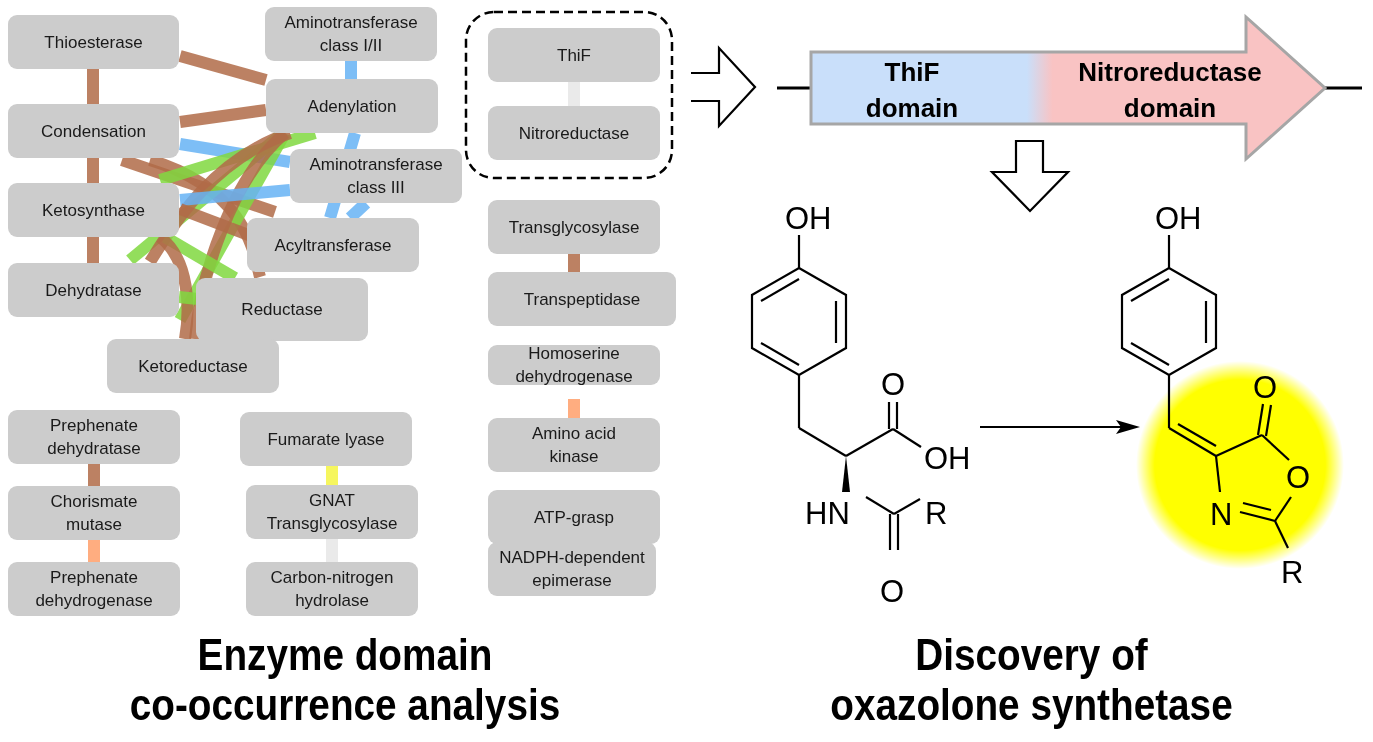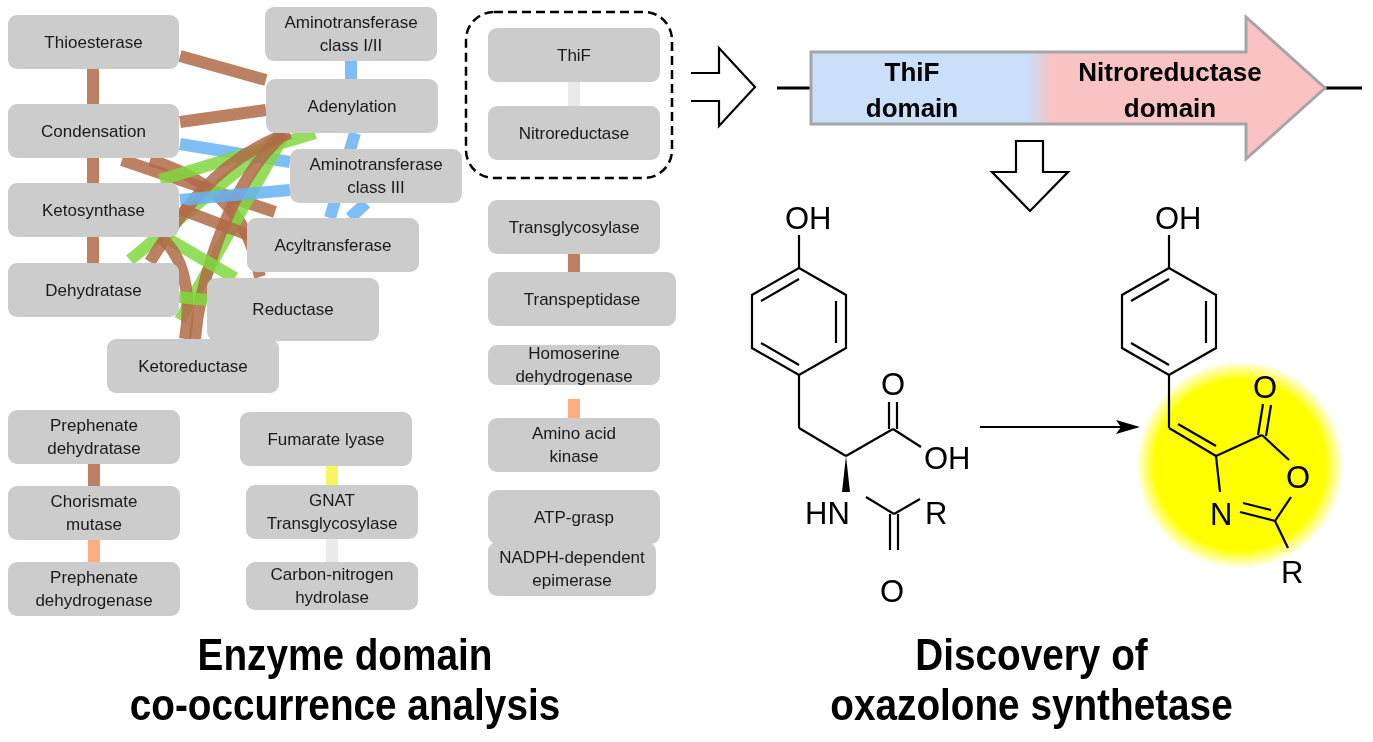--- a/index.html
+++ b/index.html
@@ -51,21 +51,21 @@
     <div class="node" style="left: 8px; top: 7px; width: 171px; height: 54px; margin-top: 8px;">Thioesterase</div>
     <div class="node" style="left: 265px; top: 7px; width: 172px; height: 54px;">Aminotransferase
 class I/II</div>
     <div class="node" style="left: 266px; top: 79px; width: 172px; height: 54px;">Adenylation</div>
     <div class="node" style="left: 8px; top: 104px; width: 171px; height: 54px;">Condensation</div>
     <div class="node" style="left: 290px; top: 149px; width: 172px; height: 54px;">Aminotransferase
 class III</div>
     <div class="node" style="left: 8px; top: 183px; width: 171px; height: 54px;">Ketosynthase</div>
     <div class="node" style="left: 247px; top: 218px; width: 172px; height: 54px;">Acyltransferase</div>
     <div class="node" style="left: 8px; top: 263px; width: 171px; height: 54px;">Dehydratase</div>
-    <div class="node" style="left: 207px; top: 278px; width: 172px; height: 63px;">Reductase</div>
+    <div class="node" style="left: 196px; top: 278px; width: 172px; height: 63px;">Reductase</div>
     <div class="node" style="left: 107px; top: 339px; width: 172px; height: 54px;">Ketoreductase</div>
     <div class="node" style="left: 488px; top: 28px; width: 172px; height: 54px;">ThiF</div>
     <div class="node" style="left: 488px; top: 106px; width: 172px; height: 54px;">Nitroreductase</div>
     <div class="node" style="left: 488px; top: 200px; width: 172px; height: 54px;">Transglycosylase</div>
     <div class="node" style="left: 488px; top: 272px; width: 188px; height: 54px;">Transpeptidase</div>
     <div class="node" style="left: 488px; top: 345px; width: 172px; height: 40px;">Homoserine
 dehydrogenase</div>
     <div class="node" style="left: 488px; top: 418px; width: 172px; height: 54px;">Amino acid
 kinase</div>
     <div class="node" style="left: 488px; top: 490px; width: 172px; height: 54px;">ATP-grasp</div>
@@ -73,21 +73,21 @@
 epimerase</div>
     <div class="node" style="left: 8px; top: 410px; width: 172px; height: 54px;">Prephenate
 dehydratase</div>
     <div class="node" style="left: 8px; top: 486px; width: 172px; height: 54px;">Chorismate
 mutase</div>
     <div class="node" style="left: 8px; top: 562px; width: 172px; height: 54px;">Prephenate
 dehydrogenase</div>
     <div class="node" style="left: 240px; top: 412px; width: 172px; height: 54px;">Fumarate lyase</div>
     <div class="node" style="left: 246px; top: 485px; width: 172px; height: 54px;">GNAT
 Transglycosylase</div>
-    <div class="node" style="left: 246px; top: 562px; width: 172px; height: 48px;">Carbon-nitrogen
+    <div class="node" style="left: 246px; top: 562px; width: 172px; height: 54px;">Carbon-nitrogen
 hydrolase</div>
   </div>
 
 <svg style="position:absolute;left:0;top:0;" width="1373" height="742">
   <rect x="466" y="12" width="206" height="166" rx="28" ry="28" fill="none" stroke="#000" stroke-width="2.5" stroke-dasharray="9,5"></rect>
 
   <path d="M691,73 L719,73 L719,48 L755,87 L719,126 L719,101 L691,101" fill="#fff" stroke="#000" stroke-width="2.2" stroke-linejoin="miter"></path>
 
   <line x1="777" y1="88" x2="810" y2="88" stroke="#000" stroke-width="3"></line>
   <line x1="1325" y1="88" x2="1362" y2="88" stroke="#000" stroke-width="3"></line>

